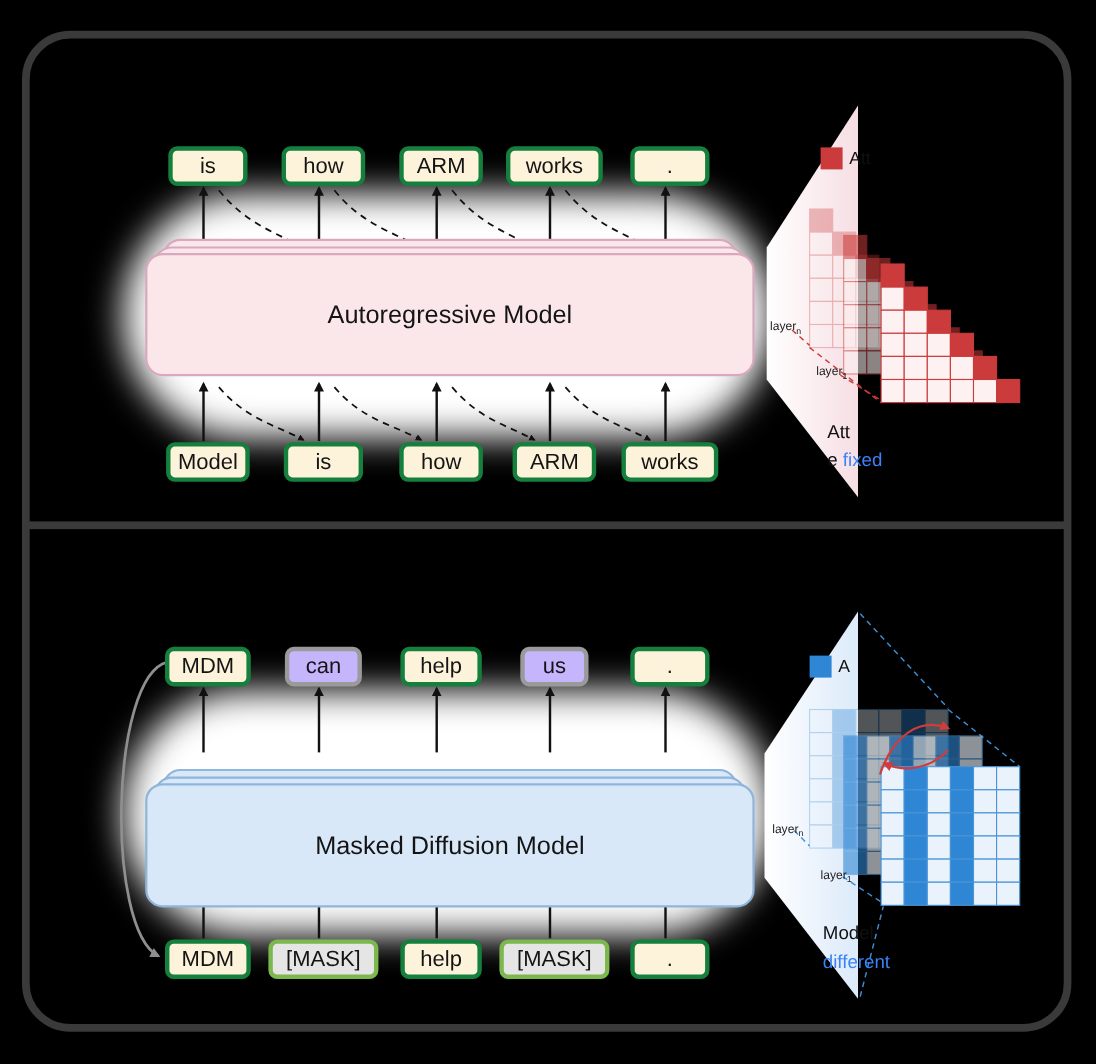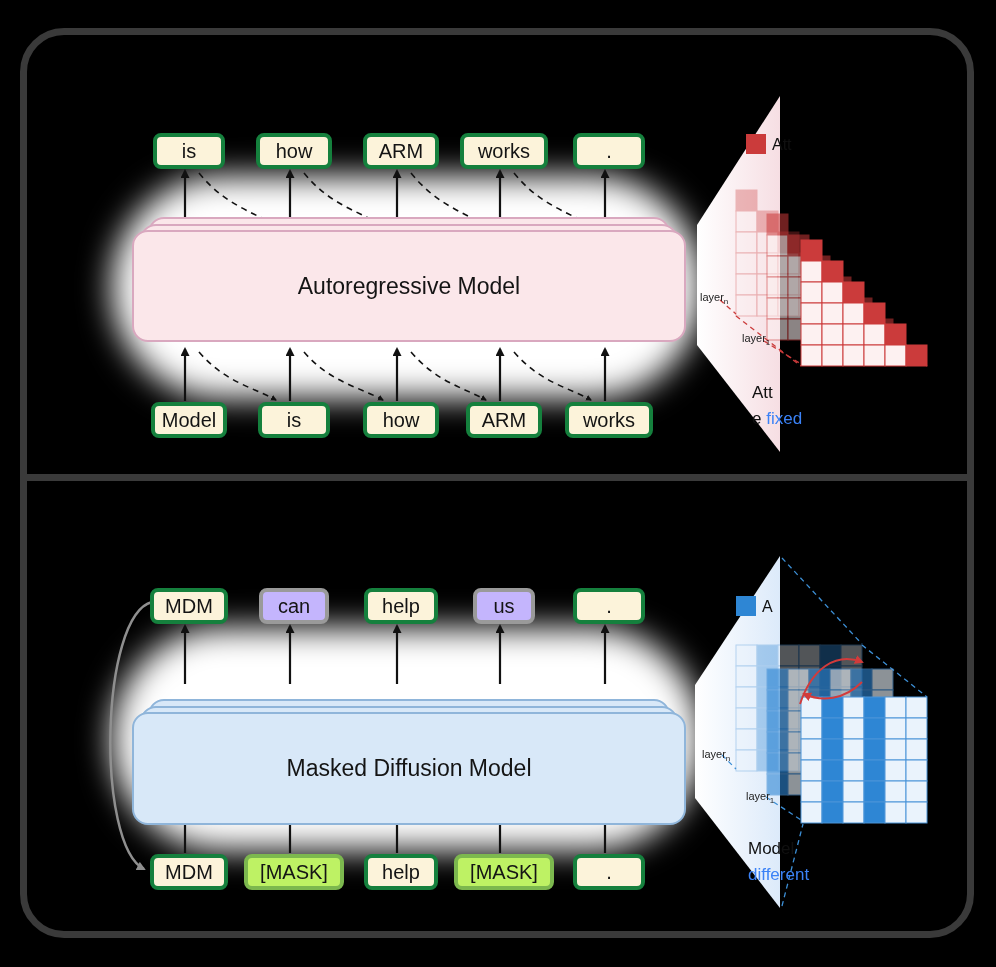--- a/index.html
+++ b/index.html
@@ -7,21 +7,21 @@
          font-family:"Liberation Sans",sans-serif;}
   .frame{position:absolute;left:20px;top:28px;width:954px;height:910px;
          border:7px solid #3a3a3a;border-radius:44px;box-sizing:border-box;z-index:0;}
   .divider{position:absolute;left:22px;top:474px;width:950px;height:7px;background:#3a3a3a;z-index:0;}
   .cloud{position:absolute;background:#ffffff;border-radius:110px;filter:blur(16px);z-index:1;}
   svg.overlay{position:absolute;left:0;top:0;z-index:2;pointer-events:none;}
   .token{position:absolute;height:28px;border:4px solid #15803d;border-radius:8px;
          display:flex;align-items:center;justify-content:center;
          font-size:20px;color:#141414;background:#fcf3da;z-index:3;}
   .token.gray{background:#c4b5fd;border-color:#9a9a9a;}
-  .token.green{background:#bef264;border-color:#7cb84e;text-align:right;}
+  .token.green{background:#e5e5e5;border-color:#7cb84e;text-align:right;}
   .model{position:absolute;z-index:3;--fill:#fbe7ea;--stroke:#d9a8bf;}
   .model.mdm-colors{--fill:#d8e8f8;--stroke:#8fb5da;}
   .mlayer{position:absolute;border:2px solid var(--stroke);background:var(--fill);
           border-radius:16px;box-sizing:border-box;}
   .mlayer.l1{left:16px;right:16px;top:-13px;height:60px;}
   .mlayer.l2{left:8px;right:8px;top:-6px;height:60px;}
   .mlayer.l3{left:0;right:0;top:0;bottom:0;display:flex;align-items:center;
              justify-content:center;font-size:23px;color:#141414;}
   .legend-swatch{position:absolute;width:20px;height:20px;z-index:3;}
   .legend-label{position:absolute;z-index:3;font-size:16px;color:#101010;}

